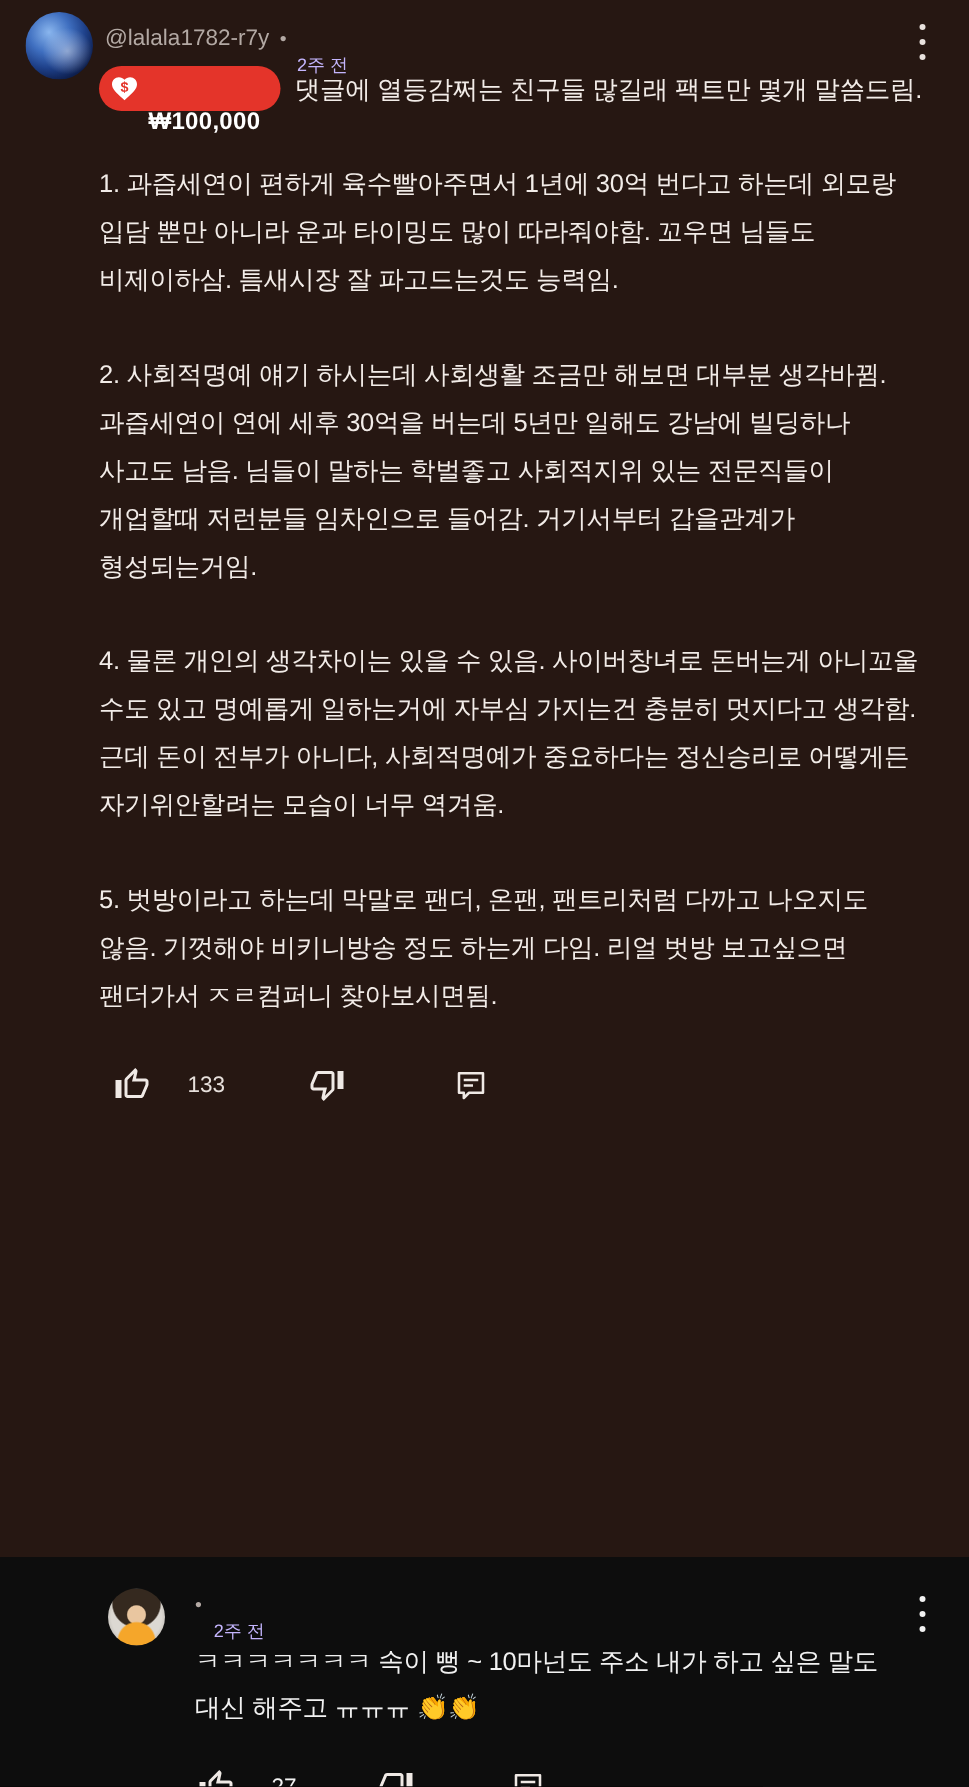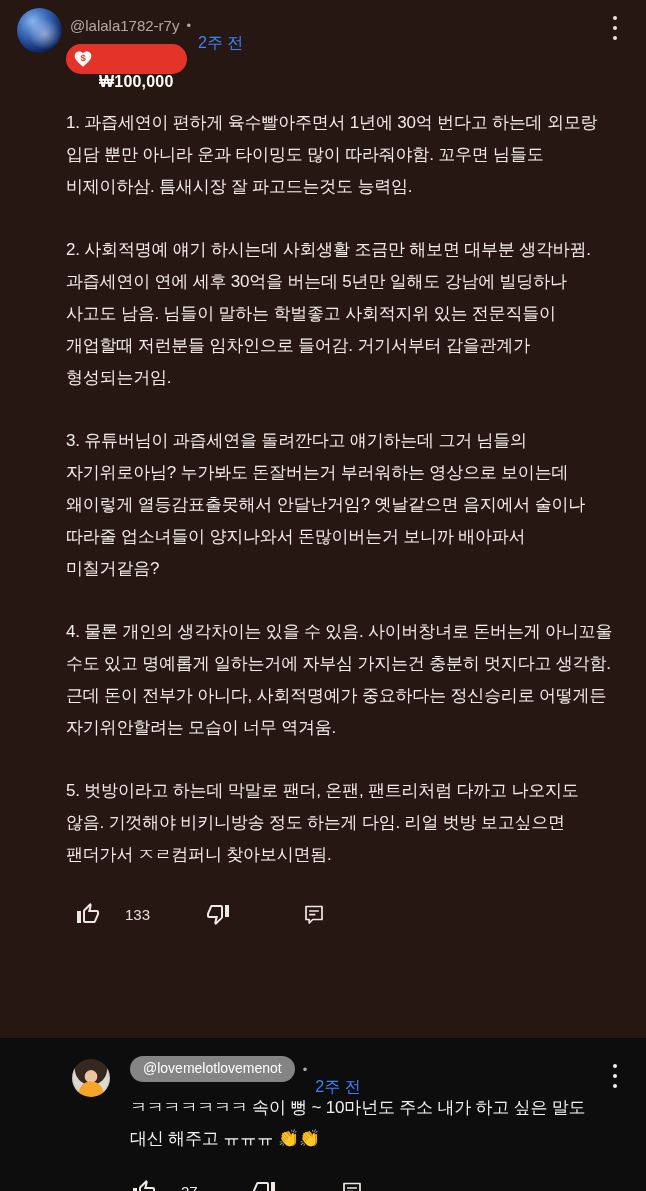--- a/index.html
+++ b/index.html
@@ -9,21 +9,21 @@
   
   .main-comment{position:relative;box-sizing:border-box;width:646px;height:1038px;
     background:#261712;padding:14px 26px 0 66px;}
   .avatar-main{position:absolute;left:17px;top:8px;width:45px;height:45px;border-radius:50%;
     background:
       radial-gradient(ellipse at 62% 58%, rgba(255,255,255,.45) 0%, rgba(255,255,255,0) 42%),
       radial-gradient(circle at 35% 30%, #8ab6ee 0%, #3f6fc0 32%, #1e4089 56%, #0e2050 76%, #070e22 100%);}
   .header-row{display:flex;align-items:center;gap:7px;padding-left:4px;height:22px;}
   .username{color:#b3a9a4;font-size:15px;}
   .dot-sep{color:#b3a9a4;font-size:13px;}
-  .timestamp{color:#3b82f6;font-size:16px;margin-top:37px;}
+  .timestamp{color:#c4b5fd;font-size:12px;margin-top:37px;}
   .kebab{position:absolute;right:22px;top:16px;display:flex;flex-direction:column;gap:6px;
     width:18px;align-items:center;cursor:pointer;}
   .kebab i{width:4px;height:4px;border-radius:50%;background:#e9e2de;display:block;}
 
   .comment-body{margin-top:8px;}
   .para{margin:0 0 31px 0;color:#f2ece8;font-size:17px;line-height:32px;
     letter-spacing:-0.2px;word-break:keep-all;overflow-wrap:break-word;}
   .intro{margin-bottom:31px;}
 
   .st-badge{display:inline-flex;align-items:center;gap:6px;height:30px;padding:0 13px 0 7px;
@@ -81,25 +81,24 @@
     <div class="comment-body">
       <p class="para intro">
         <span class="st-badge">
           <span>
             <svg width="20" height="20" viewBox="0 0 24 24">
               <path fill="#ffffff" d="M12 21.35l-1.45-1.32C5.4 15.36 2 12.28 2 8.5 2 5.42 4.42 3 7.5 3c1.74 0 3.41.81 4.5 2.09C13.09 3.81 14.76 3 16.5 3 19.58 3 22 5.42 22 8.5c0 3.78-3.4 6.86-8.55 11.54L12 21.35z"></path>
               <text x="12" y="14.6" text-anchor="middle" font-size="11.5" font-weight="bold" fill="#e4342a" font-family="Liberation Sans, sans-serif">$</text>
             </svg>
           </span>
           <span class="st-amount">₩100,000</span>
-        </span>
+        </span><span>댓글에 열등감쩌는 친구들 많길래 팩트만 몇개 말씀드림.</span>
       </p>
       <p class="para">1. 과즙세연이 편하게 육수빨아주면서 1년에 30억 번다고 하는데 외모랑 입담 뿐만 아니라 운과 타이밍도 많이 따라줘야함. 꼬우면 님들도 비제이하삼. 틈새시장 잘 파고드는것도 능력임.</p>
       <p class="para">2. 사회적명예 얘기 하시는데 사회생활 조금만 해보면 대부분 생각바뀜. 과즙세연이 연에 세후 30억을 버는데 5년만 일해도 강남에 빌딩하나 사고도 남음. 님들이 말하는 학벌좋고 사회적지위 있는 전문직들이 개업할때 저런분들 임차인으로 들어감. 거기서부터 갑을관계가 형성되는거임.</p>
-      <p class="para">3. 유튜버님이 과즙세연을 돌려깐다고 얘기하는데 그거 님들의 자기위로아님? 누가봐도 돈잘버는거 부러워하는 영상으로 보이는데 왜이렇게 열등감표출못해서 안달난거임? 옛날같으면 음지에서 술이나 따라줄 업소녀들이 양지나와서 돈많이버는거 보니까 배아파서 미칠거같음?</p>
       <p class="para">4. 물론 개인의 생각차이는 있을 수 있음. 사이버창녀로 돈버는게 아니꼬울 수도 있고  명예롭게 일하는거에 자부심 가지는건 충분히 멋지다고 생각함. 근데 돈이 전부가 아니다, 사회적명예가 중요하다는 정신승리로 어떻게든 자기위안할려는 모습이 너무 역겨움.</p>
       <p class="para">5. 벗방이라고 하는데 막말로 팬더, 온팬, 팬트리처럼 다까고 나오지도 않음. 기껏해야 비키니방송 정도 하는게 다임. 리얼 벗방 보고싶으면 팬더가서 ㅈㄹ컴퍼니 찾아보시면됨.</p>
     </div>
 
     <div class="actions">
       <span class="icon-btn">
         <span>
           <svg width="24" height="24" viewBox="0 0 24 24">
               <path fill="currentColor" fill-rule="evenodd" d="M9 21h9c.83 0 1.54-.5 1.84-1.22l3.02-7.05c.09-.23.14-.47.14-.73v-2c0-1.1-.9-2-2-2h-6.31l.95-4.57.03-.32c0-.41-.17-.79-.44-1.06L14.17 1 7.58 7.59C7.22 7.95 7 8.45 7 9v10c0 1.1.9 2 2 2zM9 9l4.34-4.34L12 10h9v2l-3 7H9V9zM1 9h4v12H1z"></path>
             </svg>
@@ -121,21 +120,20 @@
           </svg>
         </span>
       </span>
     </div>
   </div>
 
   <div class="reply">
     <div class="avatar-reply"></div>
 
     <div class="header-row">
-      <span class="owner-pill">@lovemelotlovemenot</span>
       <span class="dot-sep">•</span>
       <span class="timestamp">2주 전</span>
     </div>
 
     <div class="kebab">
         <i></i>
         <i></i>
         <i></i>
       </div>
 

